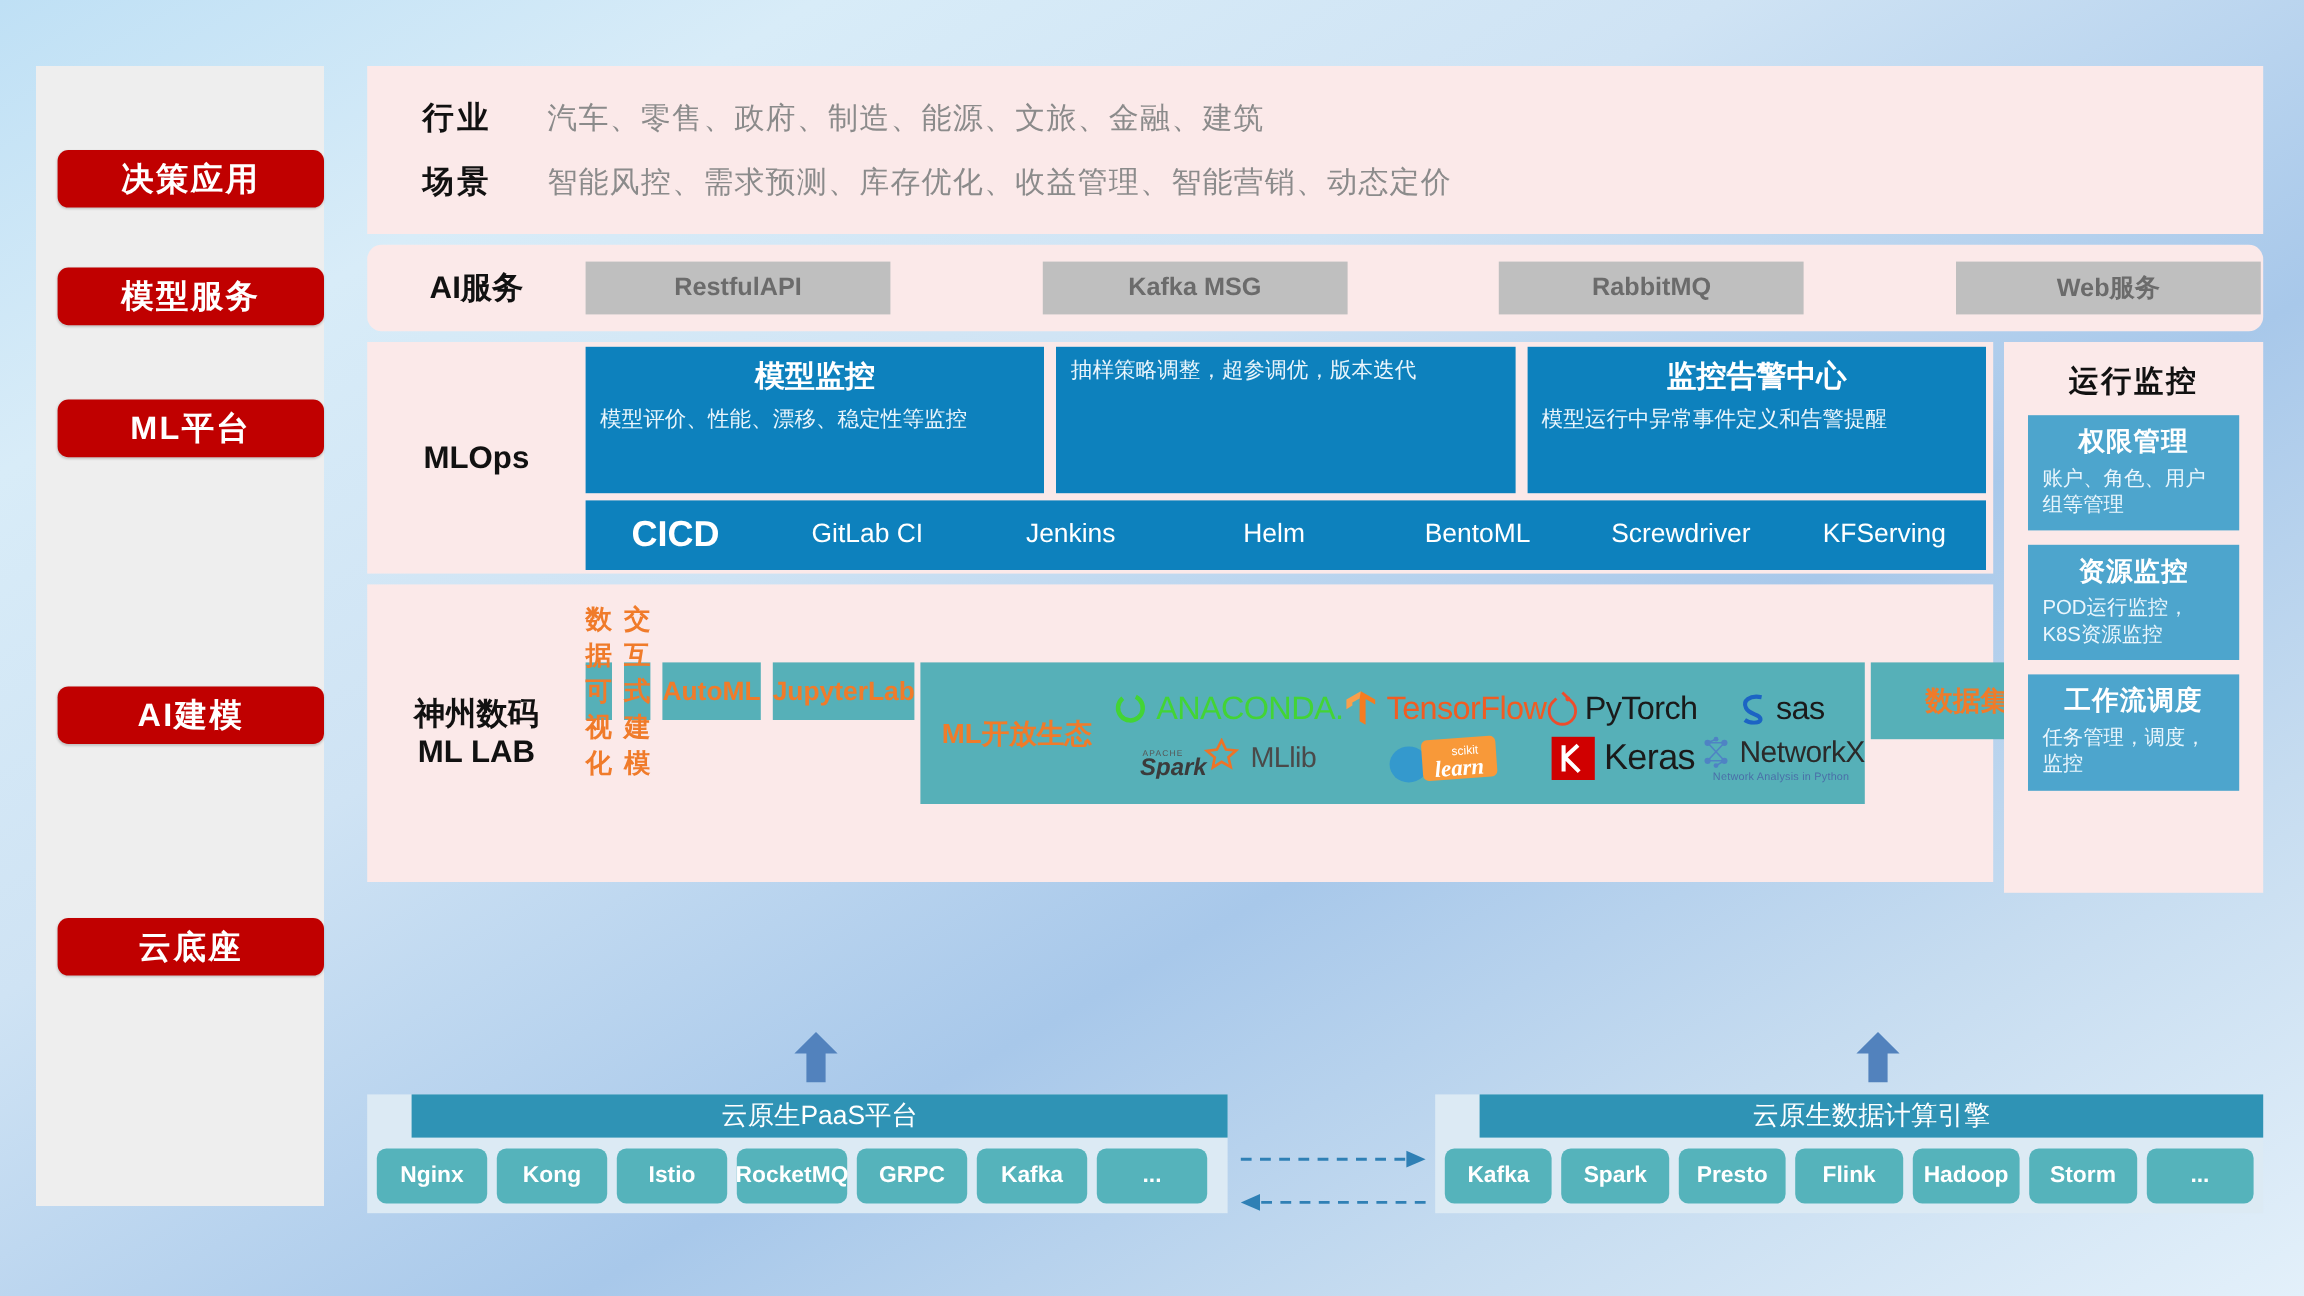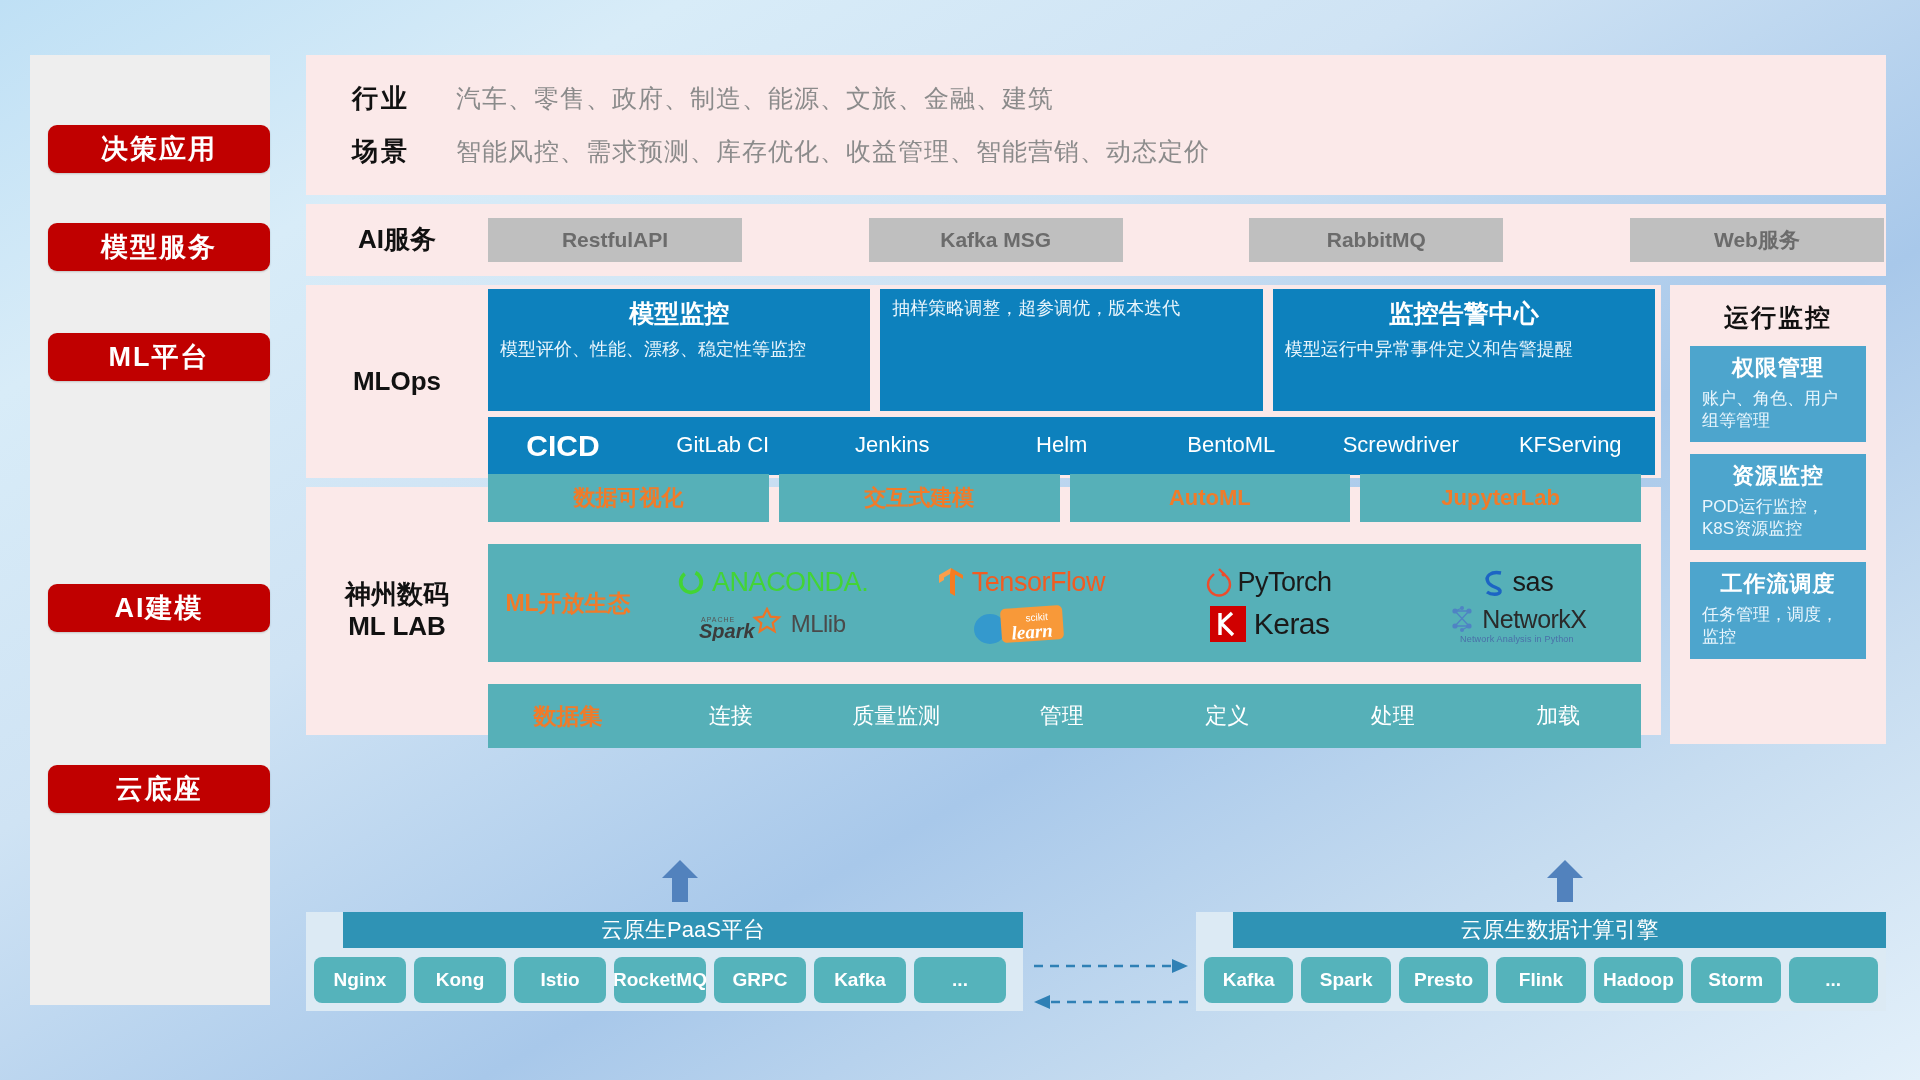--- a/index.html
+++ b/index.html
@@ -32,21 +32,21 @@
   }
 
   
   .row1{height:140px;padding:0;}
   .r1-lines{flex:1;display:flex;flex-direction:column;gap:18px;}
   .r1-line{display:flex;align-items:center;}
   .r1-key{flex:0 0 150px;text-align:center;font-size:26px;font-weight:bold;color:#111;letter-spacing:3px;}
   .r1-val{font-size:25px;color:#8b8b8b;letter-spacing:1px;}
 
   
-  .row2{height:72px;}
+  .row2{height:72px;border-radius:12px;}
   .svc-wrap{flex:1;display:flex;gap:0;justify-content:space-between;padding-right:2px;}
   .svc{
     width:254px;height:44px;background:#bfbfbf;color:#6b6b6b;
     font-size:21px;font-weight:bold;display:flex;align-items:center;justify-content:center;
   }
 
   
   .mid{display:flex;gap:9px;align-items:stretch;}
   .mid-left{width:1355px;}
   .mid-right{
@@ -69,21 +69,21 @@
   .mlops-card p{margin:0;font-size:18px;line-height:1.32;color:#e9f5fc;}
   .cicd{background:#0d81bd;height:58px;display:flex;align-items:center;overflow:hidden;}
   .cicd-title{flex:0 0 150px;text-align:center;font-size:30px;font-weight:bold;color:#ffffff;}
   .cicd-items{flex:1;display:flex;}
   .cicd-item{
     flex:1;text-align:center;color:#fff;font-size:22px;line-height:1.28;
     padding:0 3px;box-sizing:border-box;
   }
 
   .row4{height:248px;}
-  .lab-col{flex:1;display:flex;flex-direction:column;gap:22px;padding-right:20px;}
+  .lab-col{flex:1;display:flex;flex-direction:row;gap:5px;padding-right:20px;}
   .lab-tabs{display:flex;gap:10px;height:48px;}
   .lab-tab{
     flex:1;background:#56b0b8;color:#f07b2a;font-size:22px;font-weight:bold;
     display:flex;align-items:center;justify-content:center;
   }
   .eco{background:#56b0b8;height:118px;display:flex;align-items:center;}
   .eco-label{flex:0 0 160px;text-align:center;color:#f07b2a;font-size:23px;font-weight:bold;}
   .eco-grid{flex:1;display:grid;grid-template-columns:repeat(4,1fr);grid-template-rows:1fr 1fr;align-items:center;justify-items:center;}
   .logo{display:flex;align-items:center;gap:6px;}
   .logo-txt{font-size:27px;letter-spacing:-.5px;}
@@ -108,21 +108,21 @@
 </style>
 </head>
 <body>
 
 <div class="page">
 
   <div class="rail"></div>
   <div class="rail-badge" style="top:125px">决策应用</div>
   <div class="rail-badge" style="top:223px">模型服务</div>
   <div class="rail-badge" style="top:333px">ML平台</div>
-  <div class="rail-badge" style="top:584px">AI建模</div>
+  <div class="rail-badge" style="top:572px">AI建模</div>
   <div class="rail-badge" style="top:765px">云底座</div>
 
   <div class="main">
 
     <div class="band row1">
       <div class="r1-lines">
         <div class="r1-line">
           <div class="r1-key">行业</div>
           <div class="r1-val">汽车、零售、政府、制造、能源、文旅、金融、建筑</div>
         </div>

